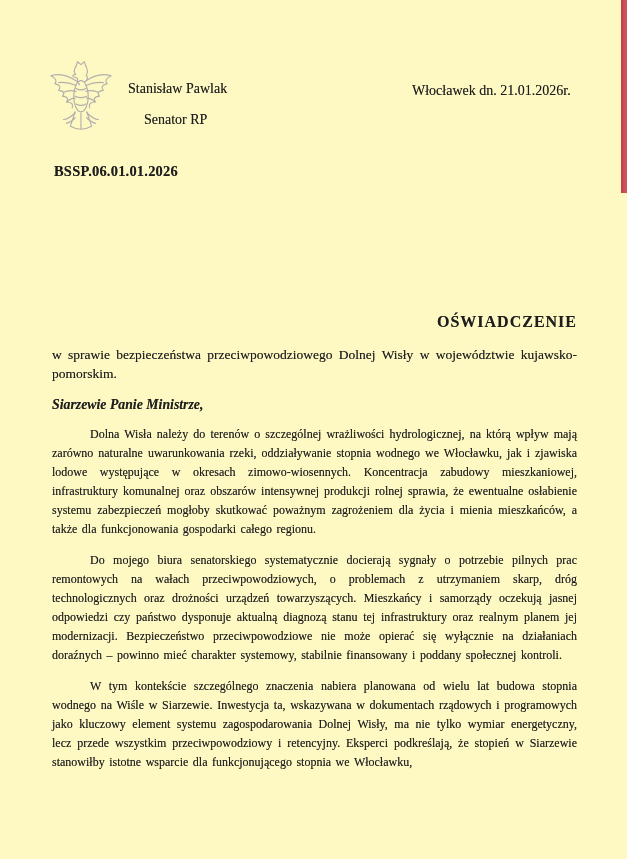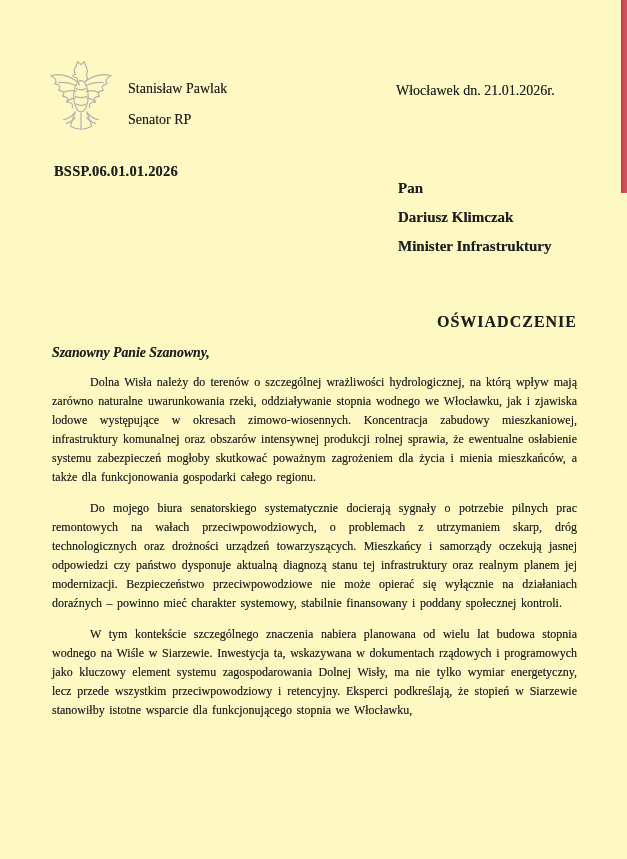--- a/index.html
+++ b/index.html
@@ -35,25 +35,25 @@
   }
   
   .sender {
     position: absolute;
     left: 128px;
     top: 82px;
     font-size: 14px;
     line-height: 1;
   }
   .sender .sender-name { margin: 0 0 17px 0; }
-  .sender .sender-title { margin: 0; }
+  .sender .sender-title { margin: 16px; }
   
   .place-date {
     position: absolute;
-    left: 396px;
+    left: 412px;
     top: 83px;
     font-size: 14px;
   }
   
   .ref-number {
     position: absolute;
     left: 54px;
     top: 163px;
     font-size: 14.5px;
     font-weight: bold;
@@ -142,27 +142,23 @@
 
   <div class="sender">
     <p class="sender-name">Stanisław Pawlak</p>
     <p class="sender-title">Senator RP</p>
   </div>
 
   <div class="place-date">Włocławek dn. 21.01.2026r.</div>
 
   <div class="ref-number">BSSP.06.01.01.2026</div>
 
-  <div class="recipient">
-    <p>Pan</p>
-    <p>Dariusz Klimczak</p>
-    <p>Minister Infrastruktury</p>
-  </div>
 
   <div class="doc-body">
     <h1 class="doc-title">OŚWIADCZENIE</h1>
-    <p class="doc-greeting">Szanowny Panie Szanowny,</p>
+    <p class="doc-subject">w sprawie bezpieczeństwa przeciwpowodziowego Dolnej Wisły w województwie kujawsko-pomorskim.</p>
+    <p class="doc-greeting">Siarzewie Panie Ministrze,</p>
     <p class="doc-paragraph">Dolna Wisła należy do terenów o szczególnej wrażliwości hydrologicznej, na którą wpływ mają zarówno naturalne uwarunkowania rzeki, oddziaływanie stopnia wodnego we Włocławku, jak i zjawiska lodowe występujące w okresach zimowo-wiosennych. Koncentracja zabudowy mieszkaniowej, infrastruktury komunalnej oraz obszarów intensywnej produkcji rolnej sprawia, że ewentualne osłabienie systemu zabezpieczeń mogłoby skutkować poważnym zagrożeniem dla życia i mienia mieszkańców, a także dla funkcjonowania gospodarki całego regionu.</p>
     <p class="doc-paragraph">Do mojego biura senatorskiego systematycznie docierają sygnały o potrzebie pilnych prac remontowych na wałach przeciwpowodziowych, o problemach z utrzymaniem skarp, dróg technologicznych oraz drożności urządzeń towarzyszących. Mieszkańcy i samorządy oczekują jasnej odpowiedzi czy państwo dysponuje aktualną diagnozą stanu tej infrastruktury oraz realnym planem jej modernizacji. Bezpieczeństwo przeciwpowodziowe nie może opierać się wyłącznie na działaniach doraźnych – powinno mieć charakter systemowy, stabilnie finansowany i poddany społecznej kontroli.</p>
     <p class="doc-paragraph">W tym kontekście szczególnego znaczenia nabiera planowana od wielu lat budowa stopnia wodnego na Wiśle w Siarzewie. Inwestycja ta, wskazywana w dokumentach rządowych i programowych jako kluczowy element systemu zagospodarowania Dolnej Wisły, ma nie tylko wymiar energetyczny, lecz przede wszystkim przeciwpowodziowy i retencyjny. Eksperci podkreślają, że stopień w Siarzewie stanowiłby istotne wsparcie dla funkcjonującego stopnia we Włocławku,</p>
   </div>
 
 </div>
 
 </body></html>

